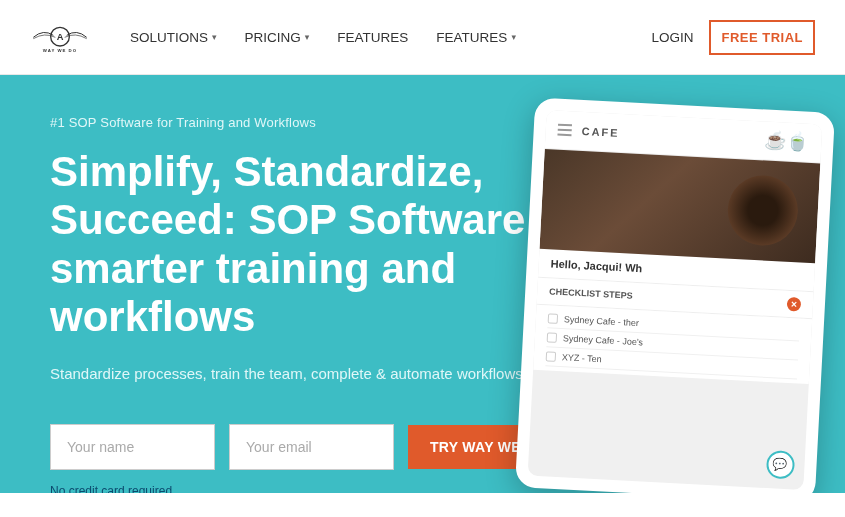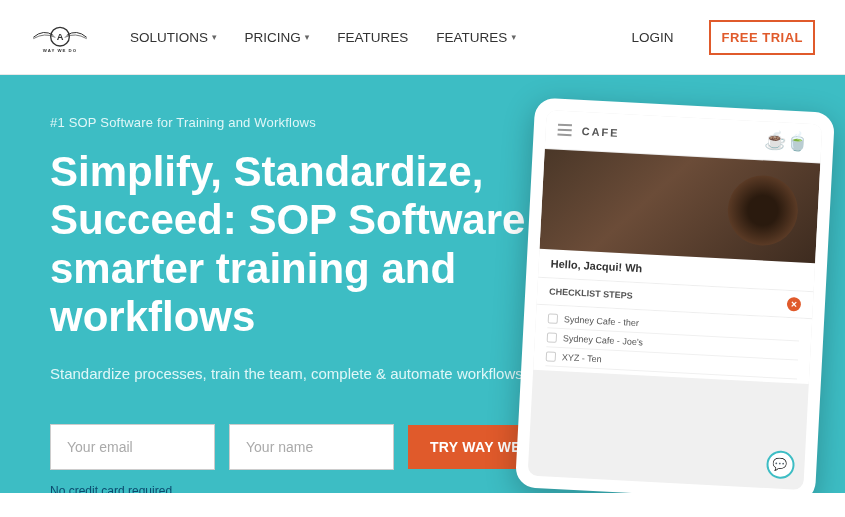--- a/index.html
+++ b/index.html
@@ -40,21 +40,21 @@
       gap: 4px;
       text-decoration: none;
     }
     .nav-arrow {
       font-size: 9px;
       color: #666;
     }
     .nav-right {
       display: flex;
       align-items: center;
-      gap: 36px;
+      gap: 16px;
     }
     .login-link {
       font-size: 13.5px;
       color: #333;
       cursor: pointer;
       text-decoration: none;
     }
     .free-trial-btn {
       border: 2px solid #e05a2b;
       color: #e05a2b;
@@ -307,22 +307,22 @@
     <button class="free-trial-btn">FREE TRIAL</button>
   </div>
 </nav>
 
 <section class="hero">
   <p class="hero-subtitle">#1 SOP Software for Training and Workflows</p>
   <h1 class="hero-title">Simplify, Standardize, Succeed: SOP Software for smarter training and workflows</h1>
   <p class="hero-desc">Standardize processes, train the team, complete &amp; automate workflows.</p>
 
   <div class="cta-row">
+    <input class="input-field" type="text" placeholder="Your name" style="">
     <input class="input-field" type="email" placeholder="Your email" style="">
-    <input class="input-field" type="text" placeholder="Your name" style="">
     <button class="cta-btn">TRY WAY WE DO FREE</button>
   </div>
 
   <p class="no-credit">No credit card required</p>
 
   <div class="tablet-mockup">
     <div class="tablet-frame">
       <div class="tablet-inner">
 
         <div class="tablet-header">

